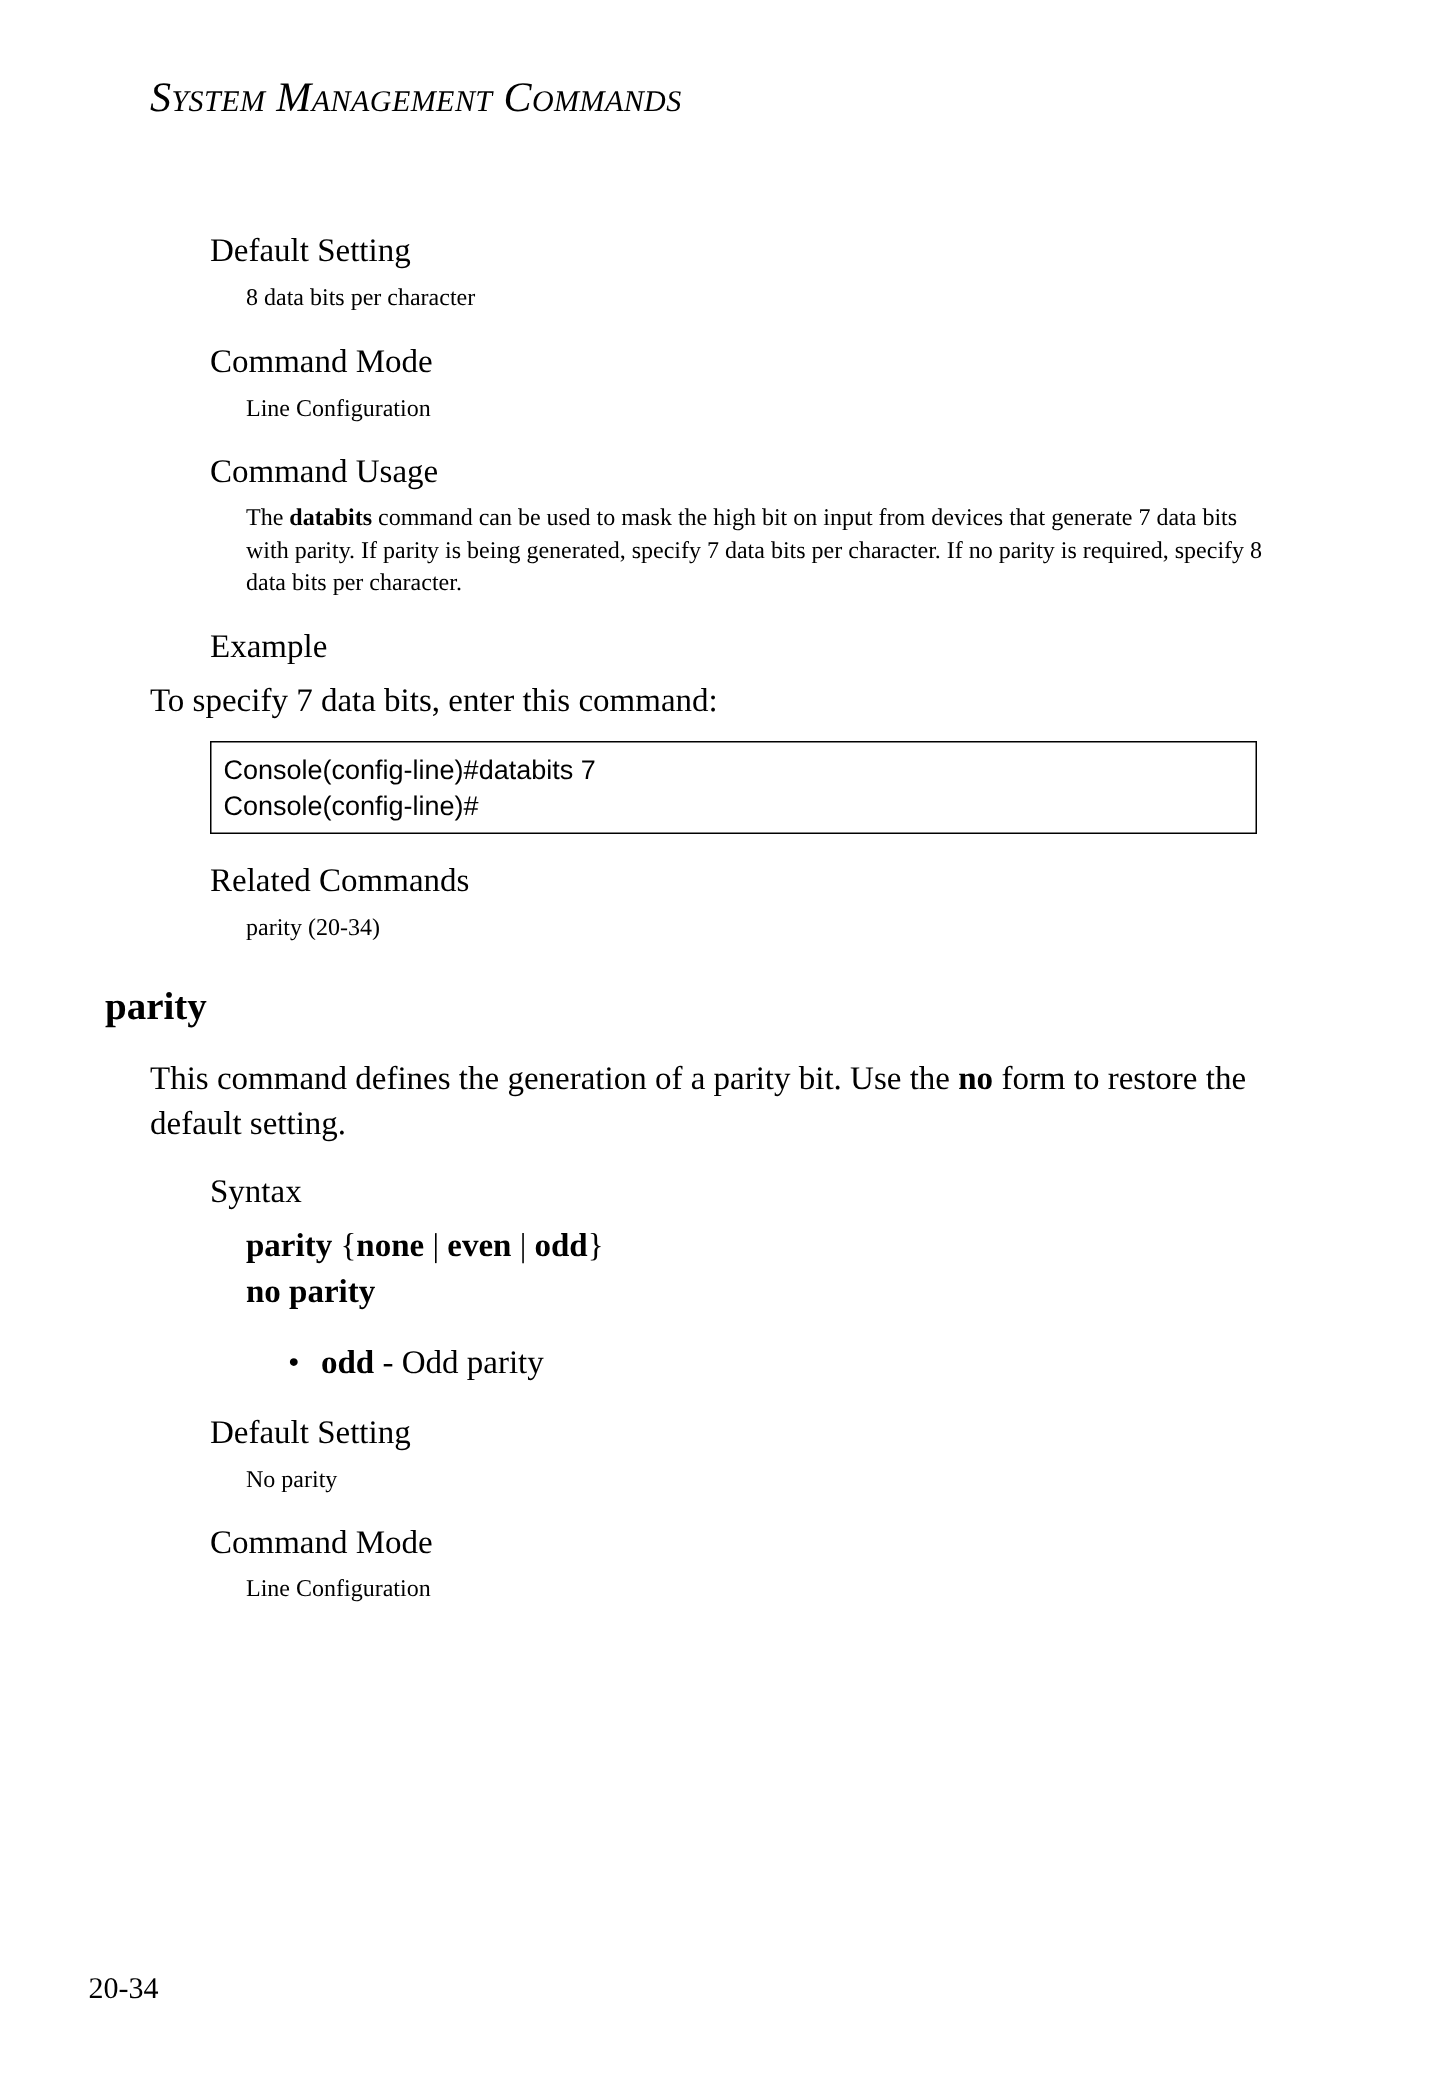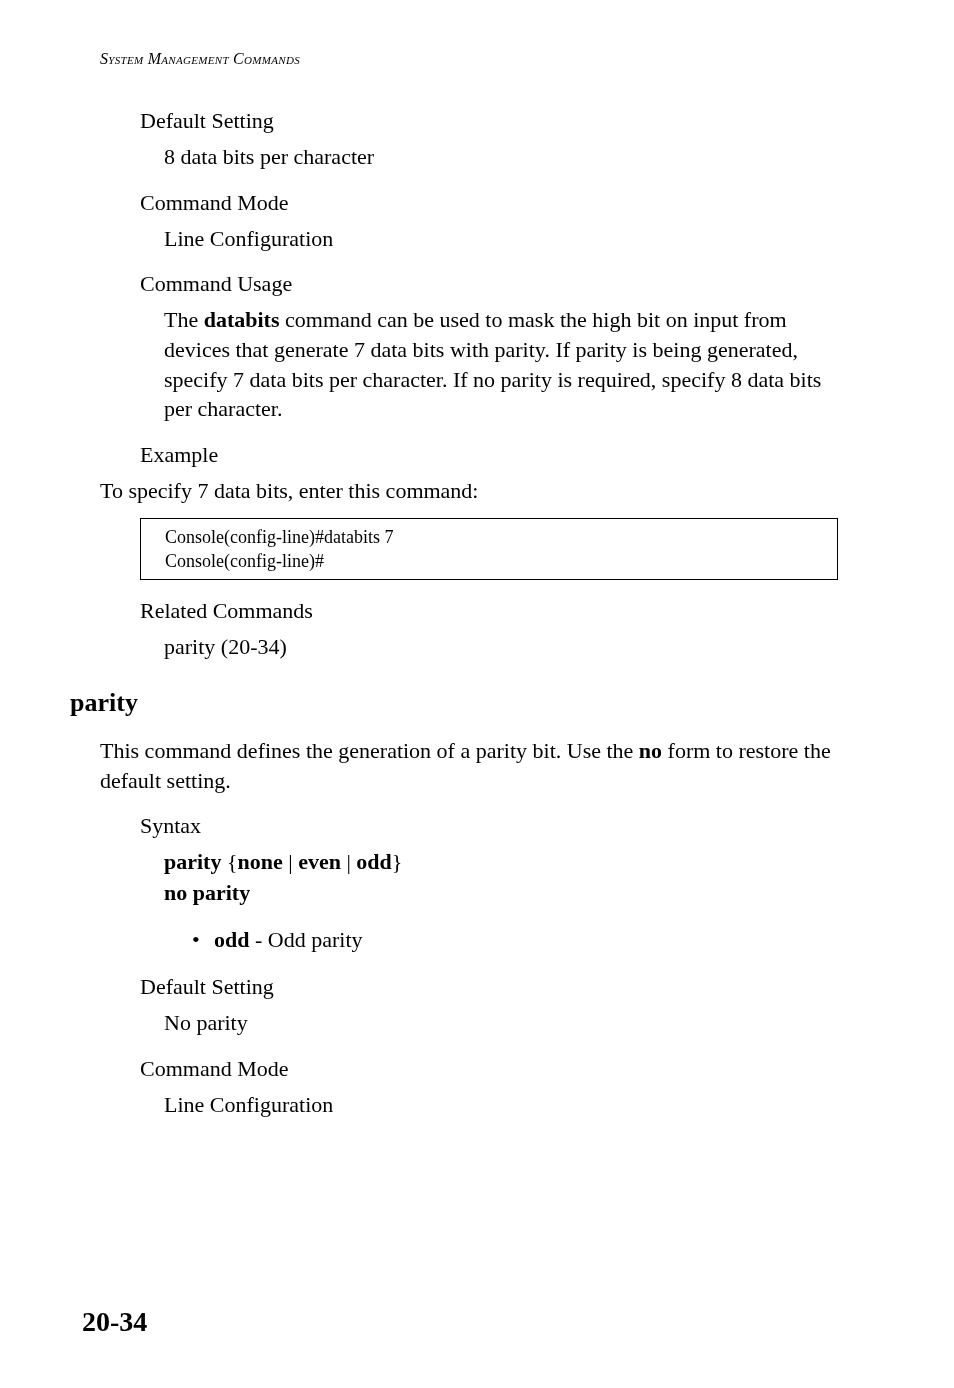--- a/index.html
+++ b/index.html
@@ -12,54 +12,54 @@
       background: #fff;
       width: 954px;
       height: 1388px;
       position: relative;
       padding: 50px 100px 60px 100px;
       color: #000;
     }
     .running-header {
       font-style: italic;
       font-variant: small-caps;
-      font-size: 16px;
-      margin-bottom: 40px;
+      font-size: 28px;
+      margin-bottom: 72px;
       letter-spacing: 0.3px;
     }
     .subsection-heading {
       font-weight: normal;
       font-size: 22px;
       margin-bottom: 8px;
       margin-top: 18px;
       margin-left: 40px;
     }
     .body-text {
-      font-size: 22px;
+      font-size: 16px;
       margin-left: 64px;
       margin-bottom: 14px;
       line-height: 1.35;
     }
     .body-text-narrow {
       font-size: 22px;
       margin-bottom: 12px;
       line-height: 1.35;
     }
     .syntax-lines {
       font-size: 22px;
       margin-left: 64px;
       margin-bottom: 14px;
       line-height: 1.4;
     }
     .code-block {
       border: 1px solid #000;
       margin-left: 40px;
       margin-right: 16px;
-      padding: 6px 24px;
-      font-family: Liberation Serif, serif;
+      padding: 6px 8px;
+      font-family: Liberation Sans, sans-serif;
       font-size: 18px;
       line-height: 1.35;
       white-space: pre;
       margin-bottom: 14px;
     }
     ul.option-list {
       list-style: none;
       margin-left: 92px;
       margin-bottom: 14px;
     }
@@ -79,23 +79,22 @@
     .command-heading {
       font-weight: bold;
       font-size: 26px;
       margin-top: 26px;
       margin-bottom: 18px;
       margin-left: -30px;
     }
     .page-number {
       position: absolute;
       bottom: 50px;
-      left: 82px;
-      font-size: 28px;
-      font-weight: bold;
+      left: 59px;
+      font-size: 20px;
     }
     .bold {
       font-weight: bold;
     }
   </style>
 </head>
 <body>
 
 <div class="running-header">System Management Commands</div>
 

